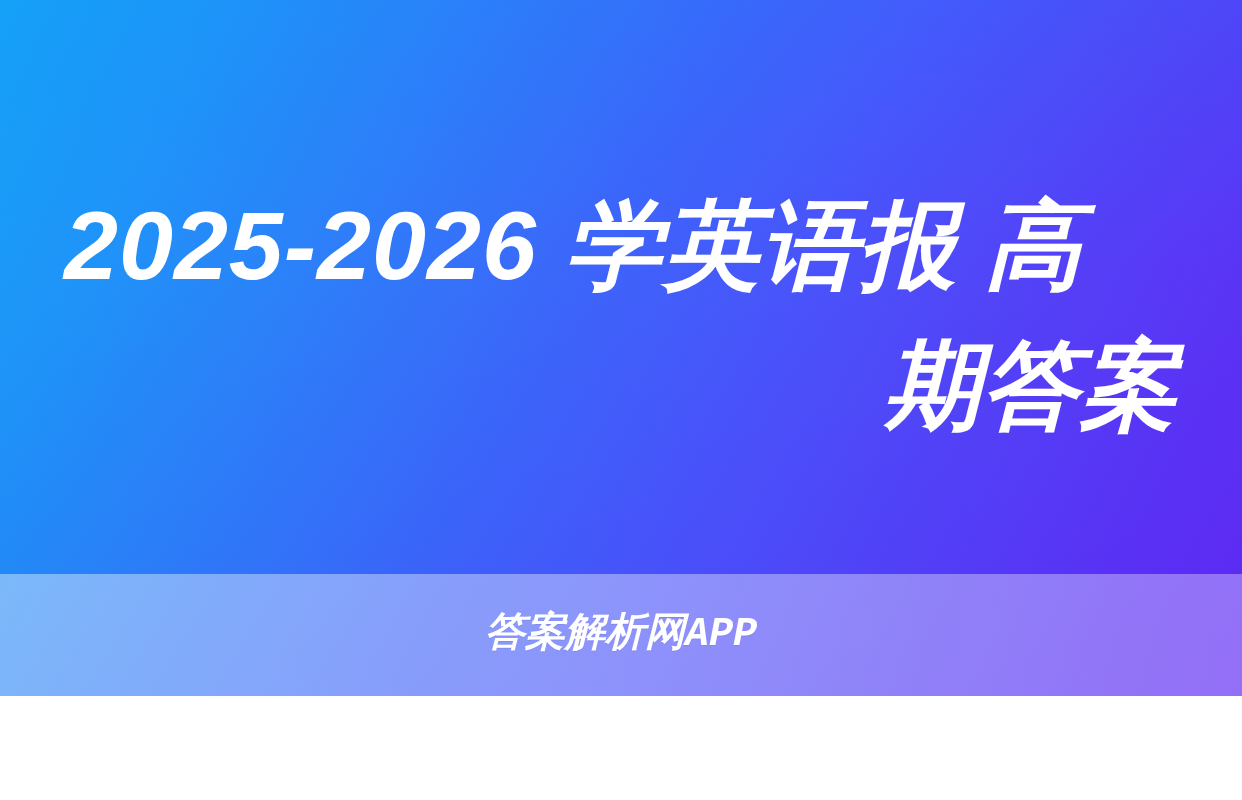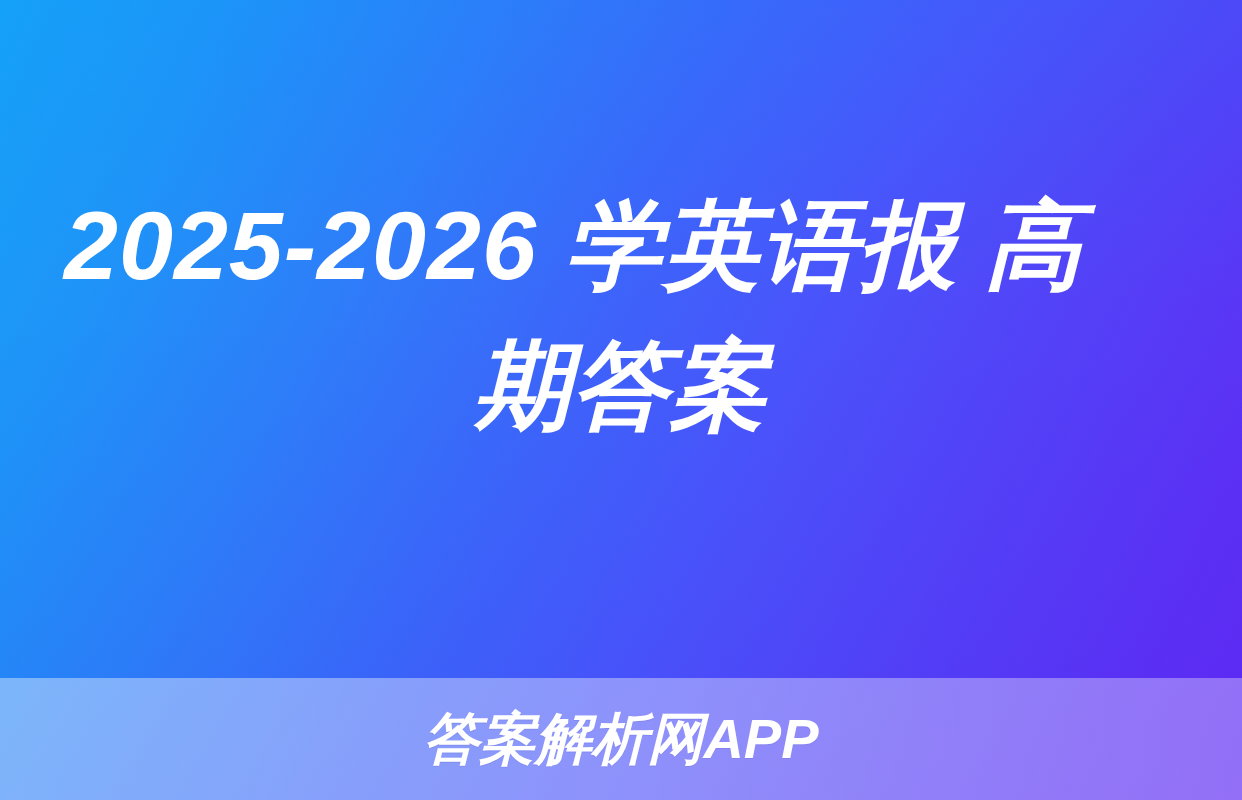--- a/index.html
+++ b/index.html
@@ -5,21 +5,21 @@
 <style>
   html, body {
     margin: 0;
     padding: 0;
     background: #ffffff;
   }
 
   #poster {
     position: relative;
     width: 1242px;
-    height: 800px;
+    height: 696px;
     overflow: hidden;
     
     background:
       linear-gradient(115deg,
         #17a1f8 0%,
         #1f93f8 14%,
         #2f7cf9 30%,
         #3d64fa 46%,
         #4a53fb 60%,
         #5440f7 76%,
@@ -71,21 +71,21 @@
   }
 
   .title-line.lead {
     text-align: left;
   }
   .title-line.second {
     text-align: left;
     padding-left: 6px;
   }
   .title-line.third {
-    text-align: center;
+    text-align: right;
   }
 
   
   .footer-band {
     position: absolute;
     left: 0;
     right: 0;
     bottom: 0;
     height: 122px;
     background: linear-gradient(90deg,
@@ -93,27 +93,28 @@
         rgba(255, 255, 255, 0.38) 50%,
         rgba(255, 255, 255, 0.33) 100%);
     display: flex;
     align-items: center;
     justify-content: center;
     z-index: 4;
   }
 
   .footer-brand {
     color: #ffffff;
-    font-size: 56px;
+    font-size: 40px;
     line-height: 48px;
     font-weight: 700;
     font-style: italic;
     letter-spacing: 0px;
     white-space: nowrap;
     text-shadow: 0 1px 0 rgba(90, 90, 190, 0.18);
+    font-family: Liberation Mono, monospace;
   }
 </style>
 </head>
 <body>
 
 <div id="poster">
 
   <div class="title-wrap">
     <span class="title-line lead">2025-2026 学英语报 高</span>
     <span class="title-line third">期答案</span>

